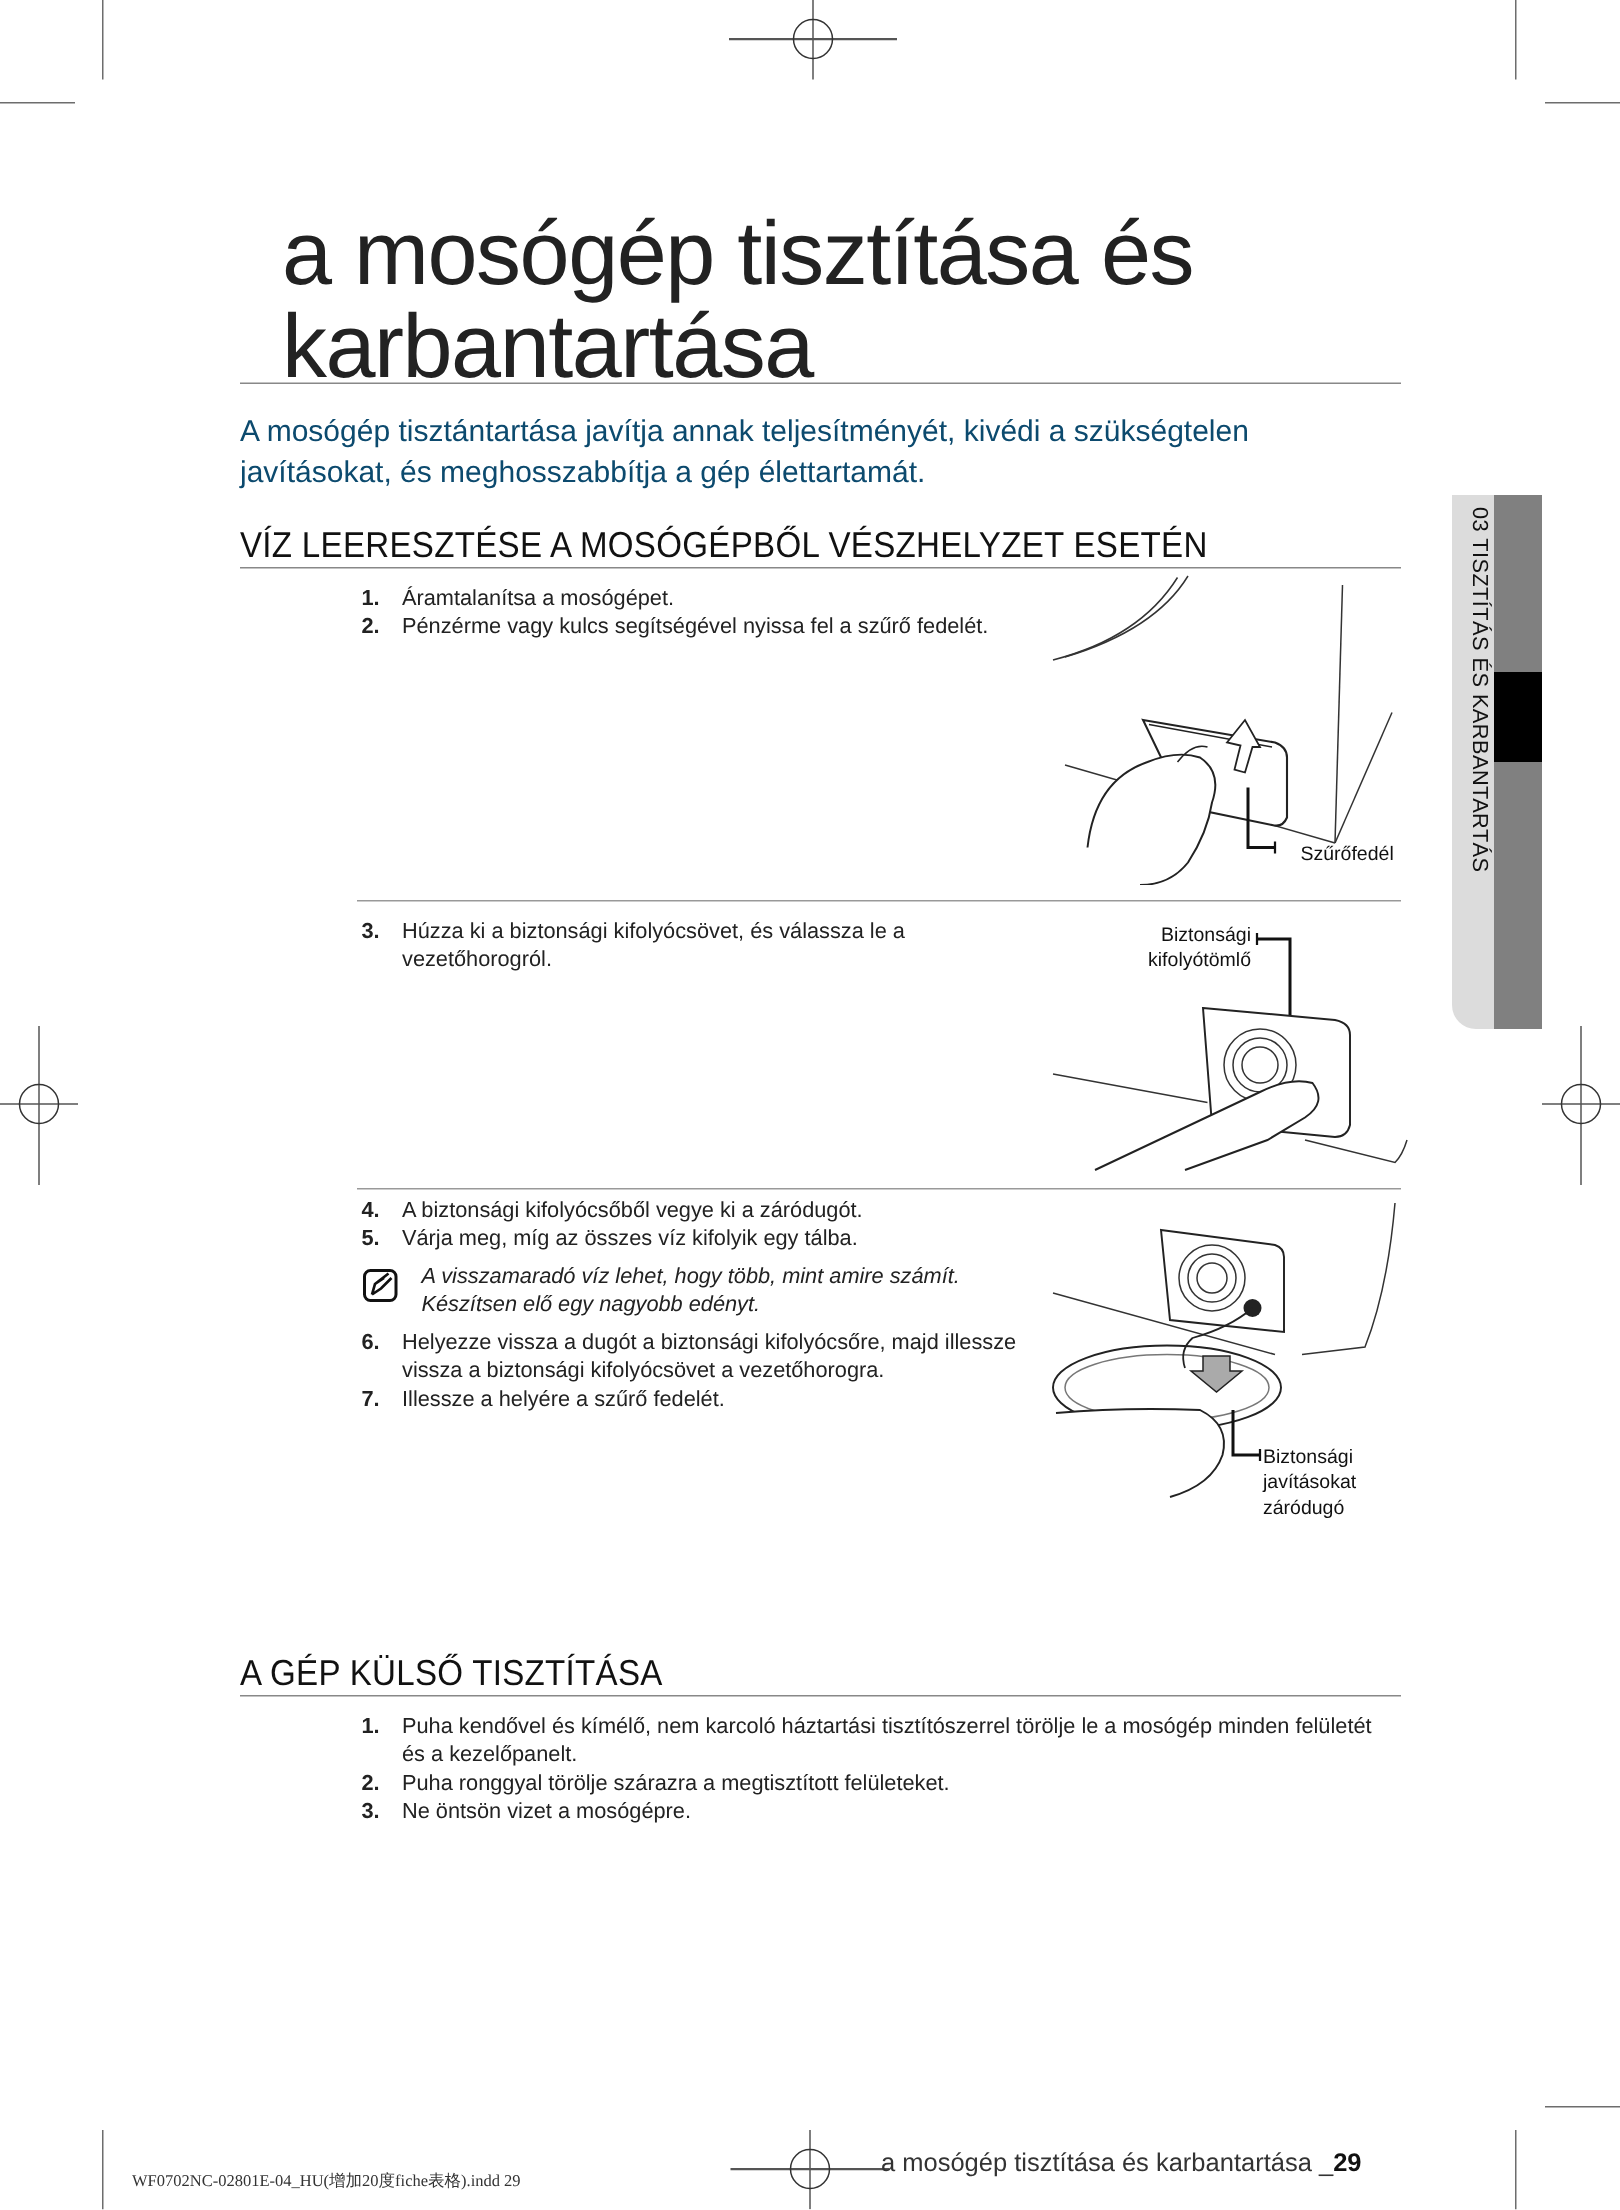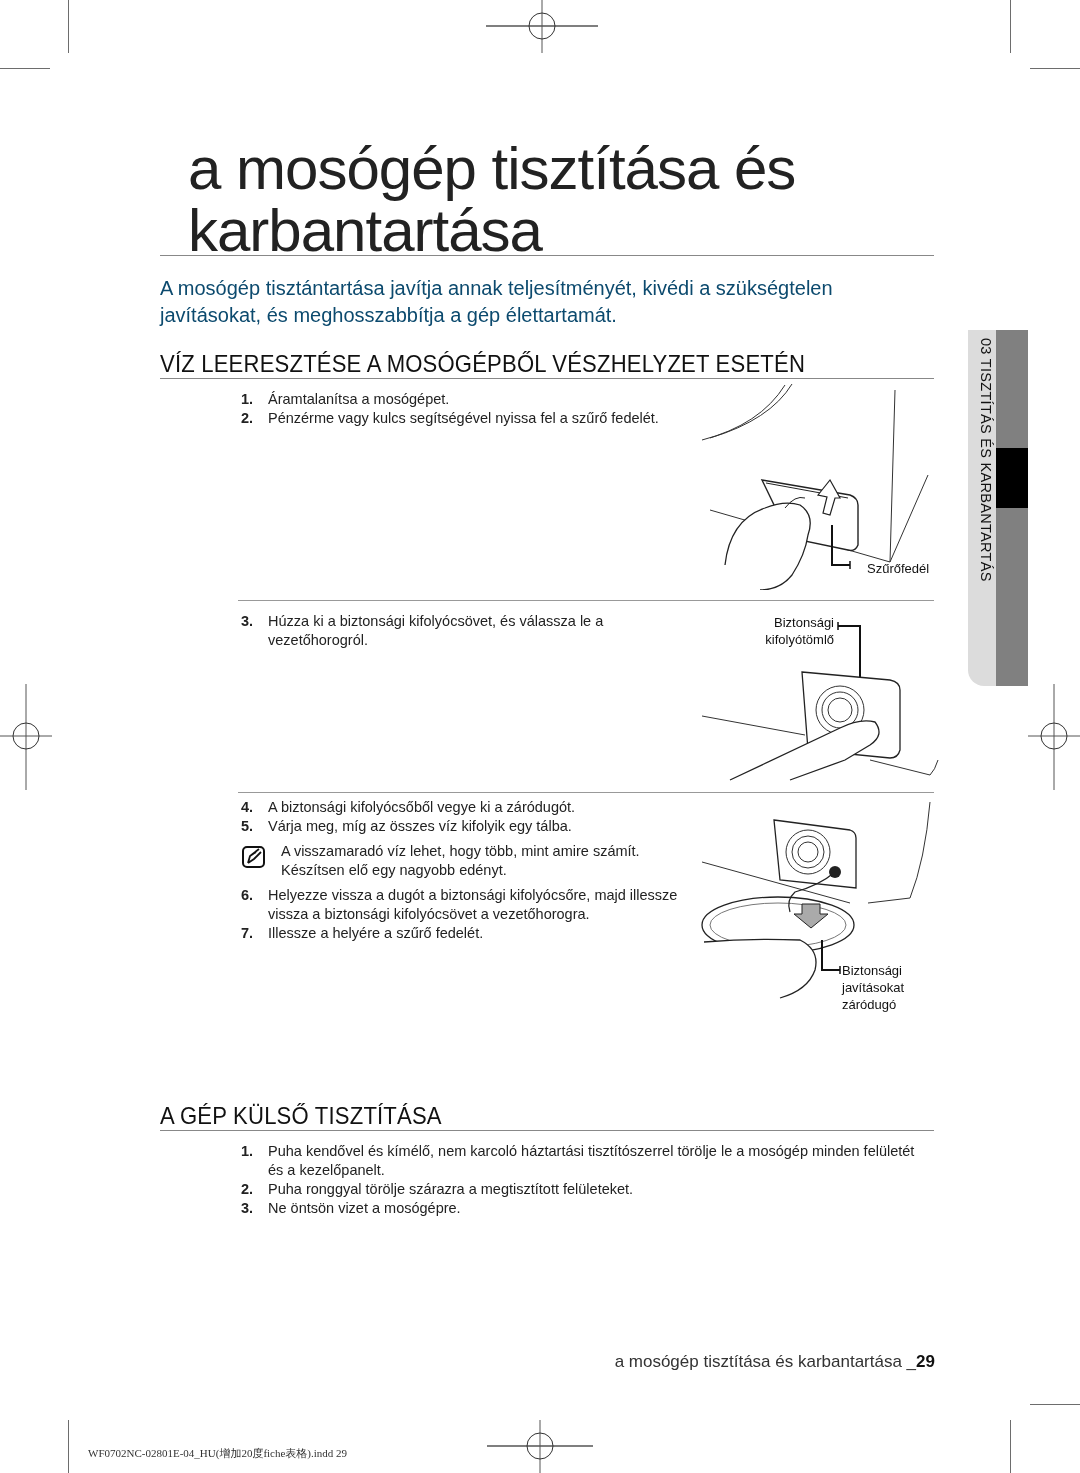--- a/index.html
+++ b/index.html
@@ -12,30 +12,30 @@
              color: #222; letter-spacing: -1px; margin-left: 28px; -webkit-text-stroke: 0; }
     .title-line { position: absolute; left: 160px; top: 255px; width: 774px; height: 1px; background: #888; }
     .intro { left: 160px; top: 275px; width: 760px; font-size: 20px; line-height: 27px; color: #0c4a6e; }
     .h2 { left: 160px; font-size: 24px; font-weight: normal; color: #111; letter-spacing: 0.2px;
           transform: scaleX(0.92); transform-origin: left; }
     .h2-line { position: absolute; left: 160px; width: 774px; height: 1px; background: #888; }
     .sep { position: absolute; left: 238px; width: 696px; height: 1px; background: #999; }
     .steps { position: absolute; font-size: 14.5px; line-height: 19px; color: #222; }
     .step { display: flex; }
     .step .num { font-weight: bold; width: 27px; flex: none; }
-    .note { display: flex; margin: 6px 0 6px 0; }
+    .note { display: flex; margin: 6px 0 6px 0; font-style: italic; }
     .note .note-icon { width: 26px; height: 26px; flex: none; margin-right: 14px; margin-top: 2px; }
     .callout { position: absolute; font-size: 13px; line-height: 17px; color: #111; }
     .tab-light { position: absolute; left: 968px; top: 330px; width: 28px; height: 356px;
                  background: #dcdcdc; border-bottom-left-radius: 16px; }
     .tab-gray { position: absolute; left: 996px; top: 330px; width: 32px; height: 356px; background: #808080; }
     .tab-black { position: absolute; left: 996px; top: 448px; width: 32px; height: 60px; background: #000; }
     .tab-text { position: absolute; left: 994px; top: 338px; transform: rotate(90deg); transform-origin: left top;
                 font-size: 14.5px; white-space: nowrap; color: #111; letter-spacing: 0.3px; }
-    .footer { left: 560px; top: 1352px; width: 375px; text-align: right; font-size: 17px; color: #333; }
+    .footer { left: 560px; top: 1432px; width: 375px; text-align: center; font-size: 17px; color: #333; }
     .footer b { color: #111; }
     .slug { font-family: "Liberation Serif", serif; font-size: 11px; color: #333; }
   </style>
 </head>
 <body>
 
 <div class="crop" style="left:68px;top:0;width:1px;height:53px;"></div>
 <div class="crop" style="left:0;top:68px;width:50px;height:1px;"></div>
 <div class="crop" style="left:1010px;top:0;width:1px;height:53px;"></div>
 <div class="crop" style="left:1030px;top:68px;width:50px;height:1px;"></div>

